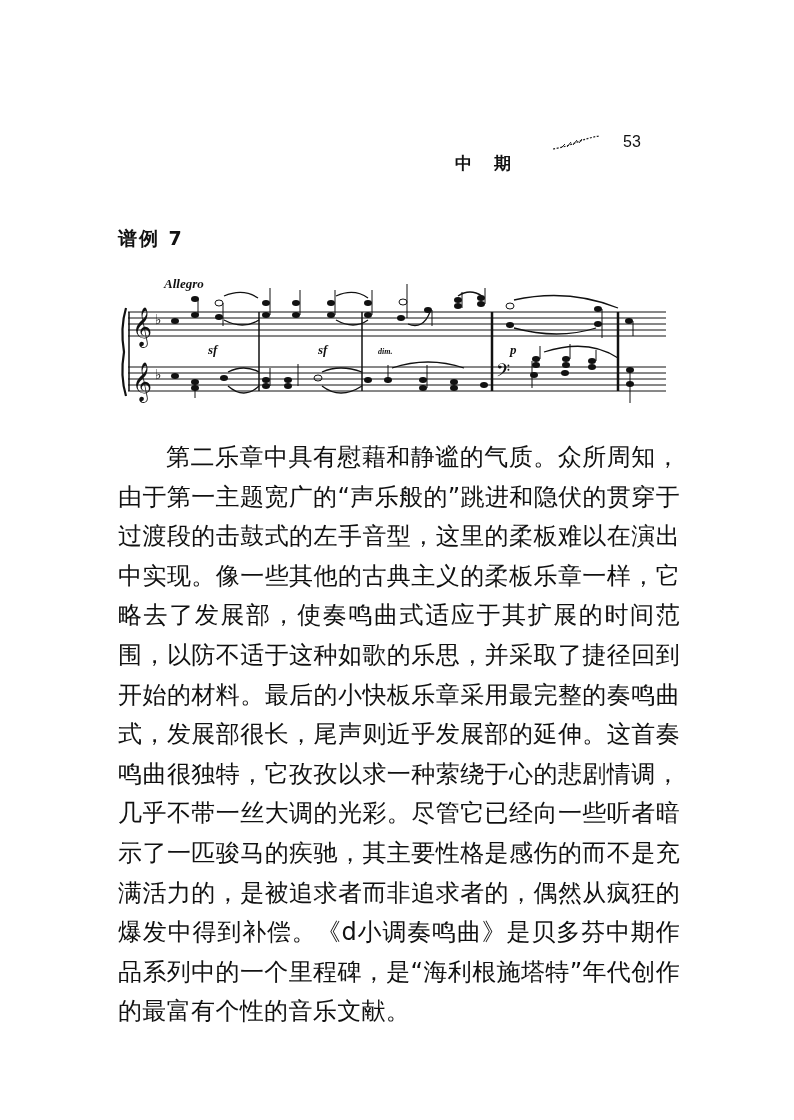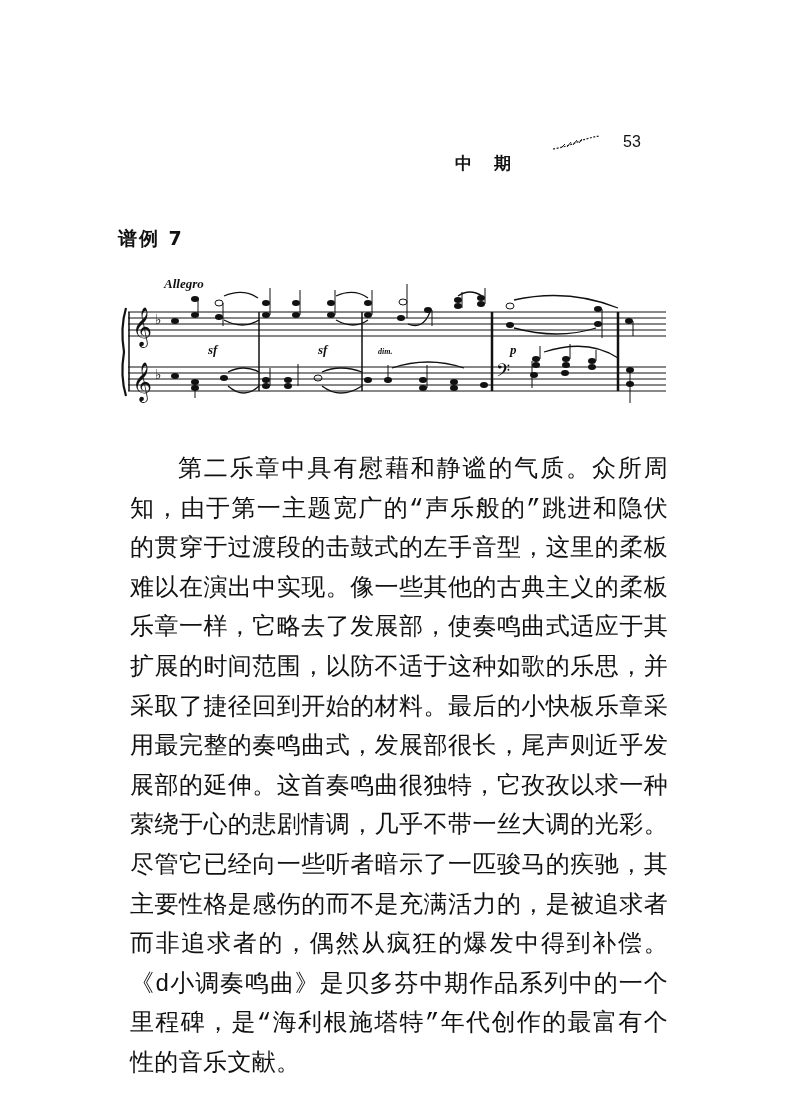--- a/index.html
+++ b/index.html
@@ -29,21 +29,21 @@
     position: absolute; left: 46px; top: 8px; font-family: "Liberation Serif", serif;
     font-weight: bold; font-size: 13px; font-style: italic;
   }
   .score svg { position: absolute; left: 0; top: 0; }
   .body-text {
     position: absolute; left: 118px; top: 438px; width: 562px;
     font-size: 24px; line-height: 39.6px; letter-spacing: 0.35px;
     text-align: justify; text-align-last: left;
     font-family: "DejaVu Sans", sans-serif;
   }
-  .body-text p { margin: 12px; text-indent: 48px; font-family: Liberation Mono, monospace; }
+  .body-text p { margin: 0; text-indent: 48px; }
   .watermark {
     position: absolute; left: 575px; top: 1135px; font-size: 21px; color: #f4938a;
     font-family: "DejaVu Sans", sans-serif; letter-spacing: 1px; white-space: nowrap;
   }
   .watermark .q { font-weight: bold; font-size: 24px; color: #f2857b; }
 </style>
 </head>
 <body>
 
 <div class="running-head">

